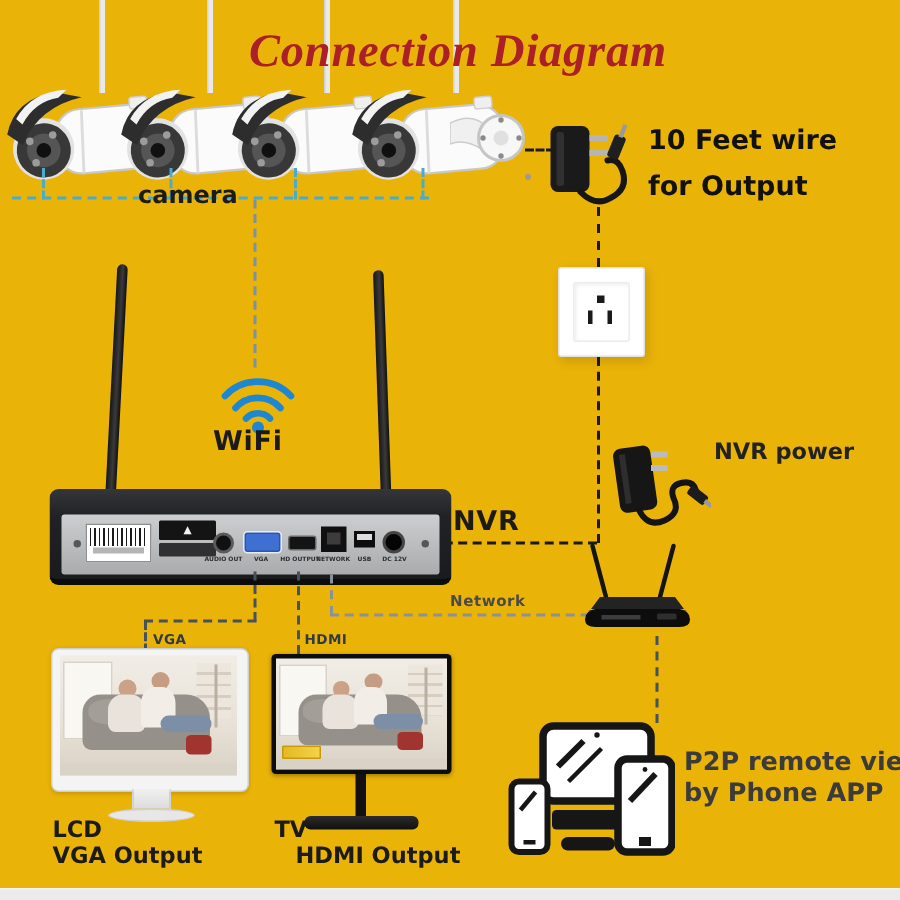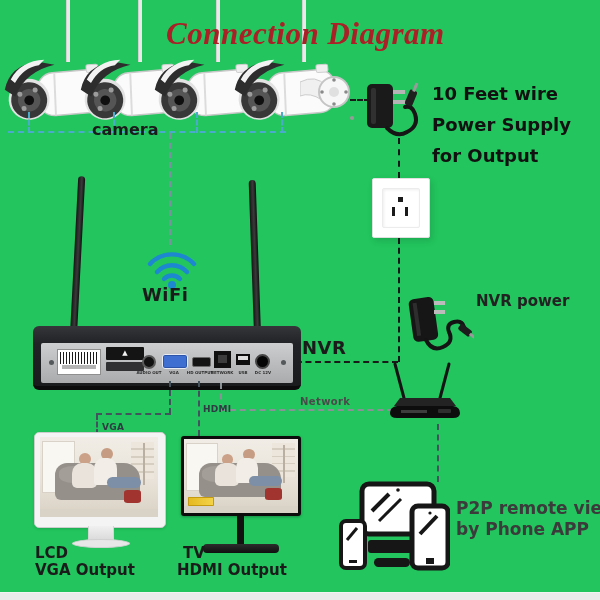--- a/index.html
+++ b/index.html
@@ -1,16 +1,16 @@
 <!DOCTYPE html>
 <html style="--c-title: #ab2026; --c-camera_line: #4aacca; --c-wifi_blue: #1d87d2; --c-power_line: #1a1a1a; --c-network_line: #8a9298; --c-av_line: #44525e;"><head>
 <meta charset="utf-8">
 <style>
   html,body{margin:0;padding:0;background:#fff;}
-  #stage{position:relative;width:600px;height:600px;background:#22c55e;overflow:hidden;
+  #stage{position:relative;width:600px;height:600px;background:#eab308;overflow:hidden;
          font-family:"DejaVu Sans","Liberation Sans",sans-serif;}
   .abs{position:absolute;}
   
   .title{font-family:"Liberation Serif","DejaVu Serif",serif;font-style:italic;font-weight:600;
          font-size:31px;color:var(--c-title,#ab2026);white-space:nowrap;letter-spacing:.5px;}
   .lbl{font-weight:bold;color:#1b1b1b;white-space:nowrap;}
   .lbl-16{font-size:16px;}
   .lbl-18{font-size:18px;letter-spacing:.5px;}
   .lbl-15{font-size:15px;}
   .psu-text{font-size:18px;font-weight:bold;color:#111;line-height:31px;white-space:nowrap;}
@@ -152,21 +152,20 @@
     <rect x="28" y="26" width="12" height="4" fill="#b5b5b5"></rect>
     <path d="M22 54 Q32 64 42 58 Q54 52 50 40 Q47 31 40 33" stroke="#161616" stroke-width="4" fill="none" stroke-linecap="round"></path>
     <g transform="rotate(22 46 24)">
       <rect x="42" y="16" width="8" height="16" rx="2" fill="#1f1f1f"></rect>
       <rect x="44.5" y="8" width="3" height="9" fill="#9a9a9a"></rect>
     </g>
   </svg>
 
   <div class="abs psu-text" style="left:432px;top:78px">
     <div>10 Feet wire</div>
-    <div>Power Supply</div>
     <div>for Output</div>
   </div>
 
   <div class="abs dash-v c-pwr" style="left:398px;top:138px;height:40px"></div>
   <div class="abs outlet" style="left:372px;top:178px;width:56px;height:58px">
     <div class="outlet-inner">
       <div class="o-ground"></div>
       <div class="o-slot" style="left:9px"></div>
       <div class="o-slot" style="left:22px"></div>
     </div>
@@ -248,21 +247,21 @@
     <rect x="50" y="47" width="13" height="4" rx="1" fill="#2e2e2e"></rect>
   </svg>
 
   <div class="abs dash-v c-av" style="left:437px;top:424px;height:58px"></div>
 
   <div class="abs dash-v c-av" style="left:169px;top:381px;height:33px"></div>
   <div class="abs dash-h c-av" style="left:96px;top:413px;width:75px"></div>
   <div class="abs dash-v c-av" style="left:96px;top:414px;height:21px"></div>
   <div class="abs tag" style="left:102px;top:422px">VGA</div>
   <div class="abs dash-v c-av" style="left:198px;top:381px;height:55px"></div>
-  <div class="abs tag" style="left:203px;top:404px">HDMI</div>
+  <div class="abs tag" style="left:203px;top:422px">HDMI</div>
 
   <div class="abs lcd-bezel" style="left:34px;top:432px;width:130px;height:94px">
     <div class="abs scene" style="left:5px;top:4px;width:118px;height:80px">
       <div class="sc-window"></div>
         <div class="sc-shelf"></div>
         <div class="sc-lamp"></div>
       <div class="sc-couch"></div>
         <div class="sc-cushion"></div>
       <div class="sc-p1-head"></div>
         <div class="sc-p1-body"></div>
@@ -291,21 +290,21 @@
         <div class="sc-p2-body"></div>
       <div class="sc-legs"></div>
         <div class="sc-pillow"></div>
         <div class="sc-floor"></div>
       <div class="tv-badge" style="left:4px;top:58px;width:26px;height:9px"></div>
     </div>
   </div>
   <div class="abs tv-neck" style="left:237px;top:516px;width:7px;height:28px"></div>
   <div class="abs tv-base" style="left:203px;top:544px;width:76px;height:9px"></div>
   <div class="abs lbl lbl-15 center" style="left:183px;top:544px;width:120px">TV</div>
-  <div class="abs lbl lbl-15 center" style="left:177px;top:561px;width:120px">HDMI Output</div>
+  <div class="abs lbl lbl-15 center" style="left:197px;top:561px;width:120px">HDMI Output</div>
 
   <svg class="abs" style="left:338px;top:480px" width="112" height="92" viewBox="0 0 112 92">
     <rect x="24" y="4" width="72" height="50" rx="7" fill="#ffffff" stroke="#161616" stroke-width="5"></rect>
     <circle cx="60" cy="10" r="1.8" fill="#161616"></circle>
     <line x1="34" y1="31" x2="51" y2="14" stroke="#161616" stroke-width="4"></line>
     <line x1="41" y1="41" x2="63" y2="19" stroke="#161616" stroke-width="3"></line>
     <rect x="30" y="60" width="52" height="13" rx="3" fill="#161616"></rect>
     <rect x="36" y="78" width="36" height="9" rx="4.5" fill="#161616"></rect>
     <g>
       <rect x="3" y="41" width="24" height="47" rx="5" fill="#ffffff" stroke="#161616" stroke-width="4"></rect>

